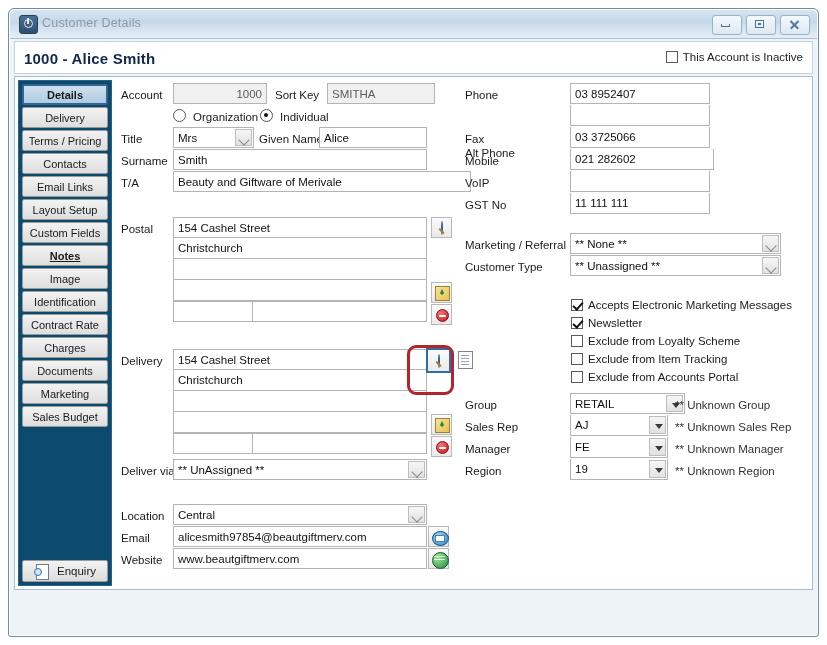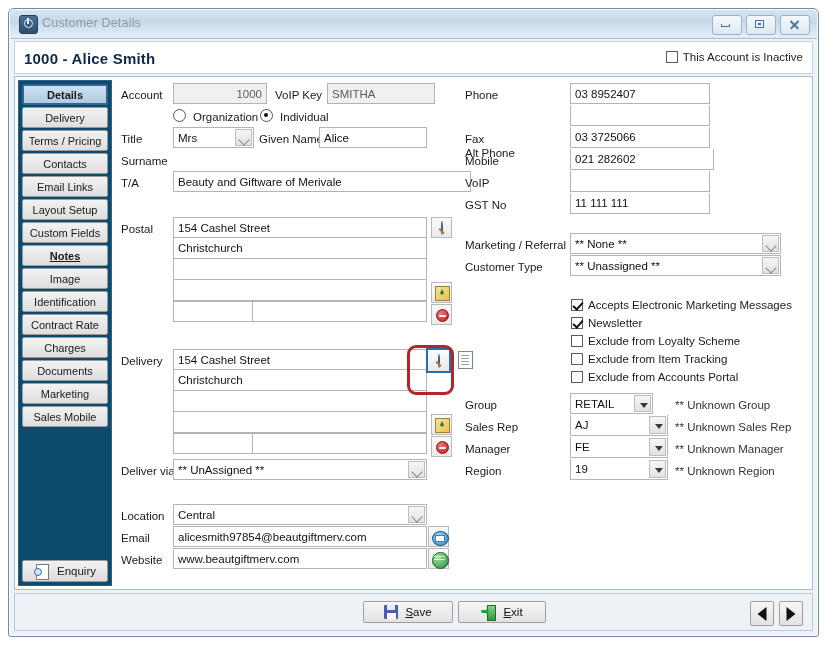--- a/index.html
+++ b/index.html
@@ -249,57 +249,58 @@
             <div class="tab">
               <span>Charges</span>
             </div>
             <div class="tab">
               <span>Documents</span>
             </div>
             <div class="tab">
               <span>Marketing</span>
             </div>
             <div class="tab">
-              <span>Sales Mobile</span>
+              <span>Sales Budget</span>
             </div>
           </div>
       <div class="enquiry">
         <span class="enqic">
               <i class="pg"></i>
               <i class="mg"></i>
             </span>
         <span>Enquiry</span>
       </div>
     </div>
 
     <div class="content">
 
       <div class="abs lbl" style="left:6px;top:12px;">Account</div>
       <div class="abs fld ro num" style="left:58px;top:6px;width:94px;">1000</div>
-      <div class="abs lbl" style="left:160px;top:12px;">VoIP Key</div>
+      <div class="abs lbl" style="left:160px;top:12px;">Sort Key</div>
       <div class="abs fld ro" style="left:212px;top:6px;width:108px;">SMITHA</div>
 
       <div class="abs" style="left:58px;top:32px;text-align:right;">
         <span class="radio" id="rad-org"></span>
         <span class="lbl" style="margin-left:4px;">Organization</span>
       </div>
       <div class="abs" style="left:145px;top:32px;">
         <span class="radio on" id="rad-ind"></span>
         <span class="lbl" style="margin-left:4px;">Individual</span>
       </div>
 
       <div class="abs lbl" style="left:6px;top:56px;">Title</div>
       <div class="abs combo" style="left:58px;top:50px;width:81px;">
         <span>Mrs</span>
             <span class="arw"></span>
       </div>
       <div class="abs lbl" style="left:144px;top:56px;">Given Name</div>
       <div class="abs fld" style="left:204px;top:50px;width:108px;">Alice</div>
 
       <div class="abs lbl" style="left:6px;top:78px;">Surname</div>
+      <div class="abs fld" style="left:58px;top:72px;width:254px;">Smith</div>
 
       <div class="abs lbl" style="left:6px;top:100px;">T/A</div>
       <div class="abs fld" style="left:58px;top:94px;width:298px;">Beauty and Giftware of Merivale</div>
 
       <div class="abs lbl" style="left:6px;top:146px;">Postal</div>
       <div id="postal-host" class="abs" style="left:58px;top:140px;">
             <div class="fld" style="width: 254px;">154 Cashel Street</div>
             <div class="fld" style="width: 254px; border-top: none;">Christchurch</div>
             <div class="fld" style="width: 254px; border-top: none;"></div>
             <div class="fld" style="width: 254px; border-top: none;"></div>
@@ -408,21 +409,21 @@
               <span class="lbl">Exclude from Item Tracking</span>
             </div>
             <div class="abs" style="left: 456px; top: 294px; display: flex; align-items: center; gap: 5px;">
               <span class="cbx"></span>
               <span class="lbl">Exclude from Accounts Portal</span>
             </div>
           </div>
 
       <div id="assign-host">
             <div class="abs lbl" style="left: 350px; top: 322px;">Group</div>
-            <div class="abs combo tri" style="left: 455px; top: 316px; width: 83px;">
+            <div class="abs combo tri" style="left: 455px; top: 316px; width: 115px;">
               <span>RETAIL</span>
               <span class="arw"></span>
             </div>
             <div class="abs lbl" style="left: 560px; top: 322px; color: rgb(51, 51, 51);">** Unknown Group</div>
             <div class="abs lbl" style="left: 350px; top: 344px;">Sales Rep</div>
             <div class="abs combo tri" style="left: 455px; top: 338px; width: 98px; border-top: none;">
               <span>AJ</span>
               <span class="arw"></span>
             </div>
             <div class="abs lbl" style="left: 560px; top: 344px; color: rgb(51, 51, 51);">** Unknown Sales Rep</div>
@@ -436,32 +437,17 @@
             <div class="abs combo tri" style="left: 455px; top: 382px; width: 98px; border-top: none;">
               <span>19</span>
               <span class="arw"></span>
             </div>
             <div class="abs lbl" style="left: 560px; top: 388px; color: rgb(51, 51, 51);">** Unknown Region</div>
           </div>
 
     </div>
   </div>
 
-  <div class="footer">
-    <div class="fbtn" style="left:348px;width:90px;">
-      <span class="saveic"></span>
-      <span><u id="save-a">S</u><span id="save-r">ave</span></span>
-    </div>
-    <div class="fbtn" style="left:443px;width:88px;">
-      <span class="exitic">
-            <i class="dr"></i>
-            <i class="ar"></i>
-          </span>
-      <span><u id="exit-a">E</u><span id="exit-r">xit</span></span>
-    </div>
-    <div class="navbtn prev" style="right:38px;"></div>
-    <div class="navbtn next" style="right:9px;"></div>
-  </div>
 
  </div>
 
  <div class="hl" style="left: 407px; top: 345px; width: 41px; height: 44px; border-color: rgb(176, 38, 44);"></div>
 </div>
 
 </body></html>

